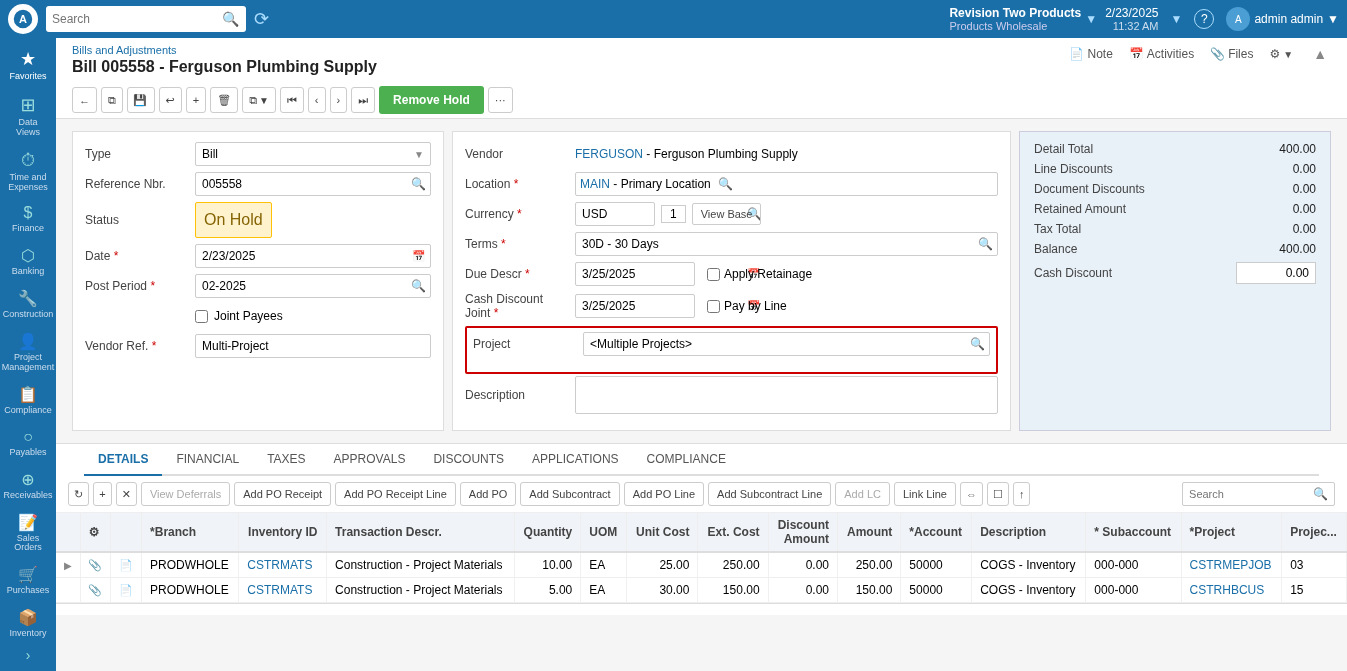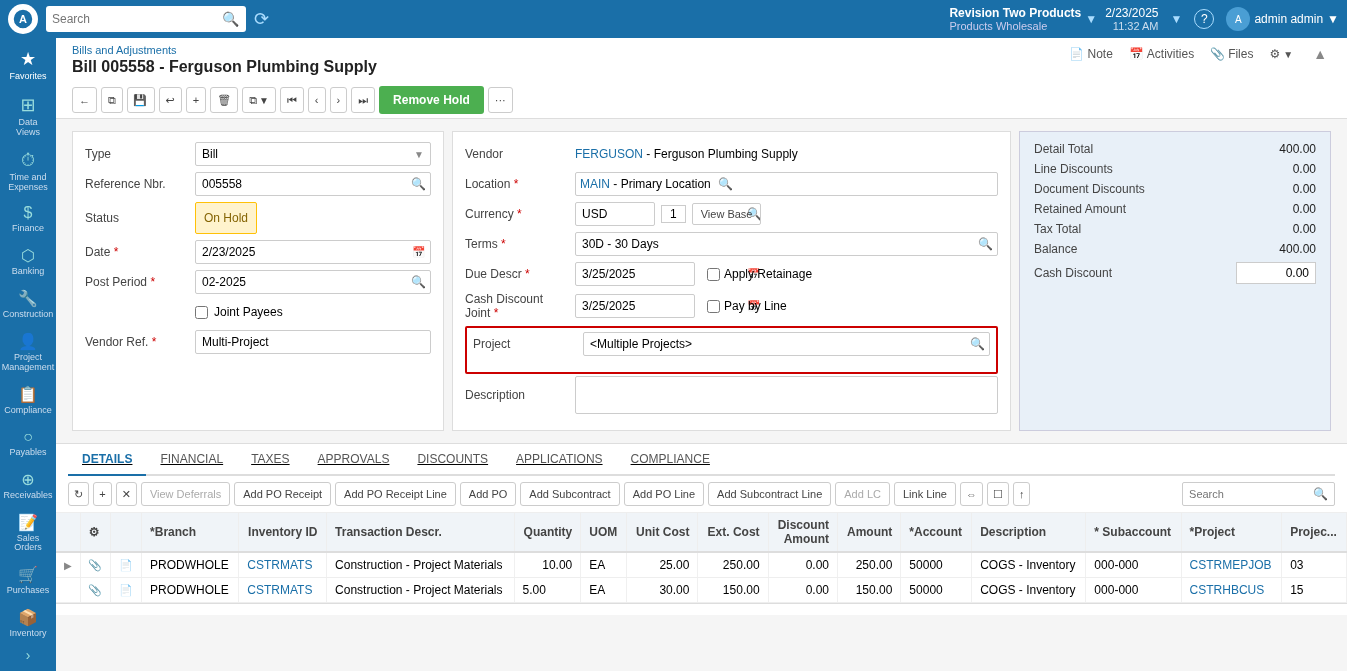--- a/index.html
+++ b/index.html
@@ -167,21 +167,21 @@
     .form-control-with-icon .search-mag { color: #888; padding: 0 4px; cursor: pointer; font-size: 12px; }
     .form-control-dropdown {
       display: flex; align-items: center;
       border: 1px solid #ccc; border-radius: 2px;
       height: 24px; flex: 1; background: #fff;
       padding: 2px 6px;
     }
     .status-badge {
       background: #fff3cd; border: 1px solid #ffc107;
       color: #856404; padding: 8px 8px; border-radius: 2px;
-      font-size: 12px; font-weight: 500;
+      font-size: 16px; font-weight: 500;
     }
     .date-control {
       display: flex; align-items: center;
       border: 1px solid #ccc; border-radius: 2px;
       height: 24px; flex: 1; background: #fff;
     }
     .date-control input {
       flex: 1; border: none; outline: none; font-size: 12px; padding: 2px 6px; background: transparent;
     }
     .date-control .cal-icon { color: #888; padding: 0 4px; cursor: pointer; font-size: 11px; }
@@ -216,22 +216,21 @@
     .summary-input {
       border: 1px solid #ccc; background: #fff;
       padding: 2px 6px; width: 80px; text-align: right;
       height: 22px; font-size: 12px;
     }
 
     
     .tabs-section {
       background: #fff;
       border-top: 1px solid #ddd;
-      padding: 0 12px;
-      text-decoration: underline;
+      padding: 0 28px;
     }
     .tabs-bar {
       display: flex; gap: 0; border-bottom: 2px solid #ddd;
     }
     .tab {
       padding: 8px 14px; cursor: pointer; font-size: 12px; color: #555;
       border-bottom: 2px solid transparent; margin-bottom: -2px;
     }
     .tab.active { color: #1a6fa8; border-bottom-color: #1a6fa8; font-weight: 600; }
 
@@ -681,21 +680,21 @@
     <td><a class="cell-link">CSTRMEPJOB</a></td>
     <td>03</td>
   </tr>
             <tr>
     <td style="color:#888;font-size:10px;"></td>
     <td style="font-size:11px;">📎</td>
     <td style="font-size:11px;">📄</td>
     <td>PRODWHOLE</td>
     <td><a class="cell-link">CSTRMATS</a></td>
     <td>Construction - Project Materials</td>
-    <td style="text-align:left;margin-left:44px;">5.00</td>
+    <td style="text-align:right;margin-left:44px;">5.00</td>
     <td>EA</td>
     <td style="text-align:right;">30.00</td>
     <td style="text-align:right;">150.00</td>
     <td style="text-align:right;">0.00</td>
     <td style="text-align:right;">150.00</td>
     <td>50000</td>
     <td>COGS - Inventory</td>
     <td>000-000</td>
     <td><a class="cell-link">CSTRHBCUS</a></td>
     <td>15</td>

